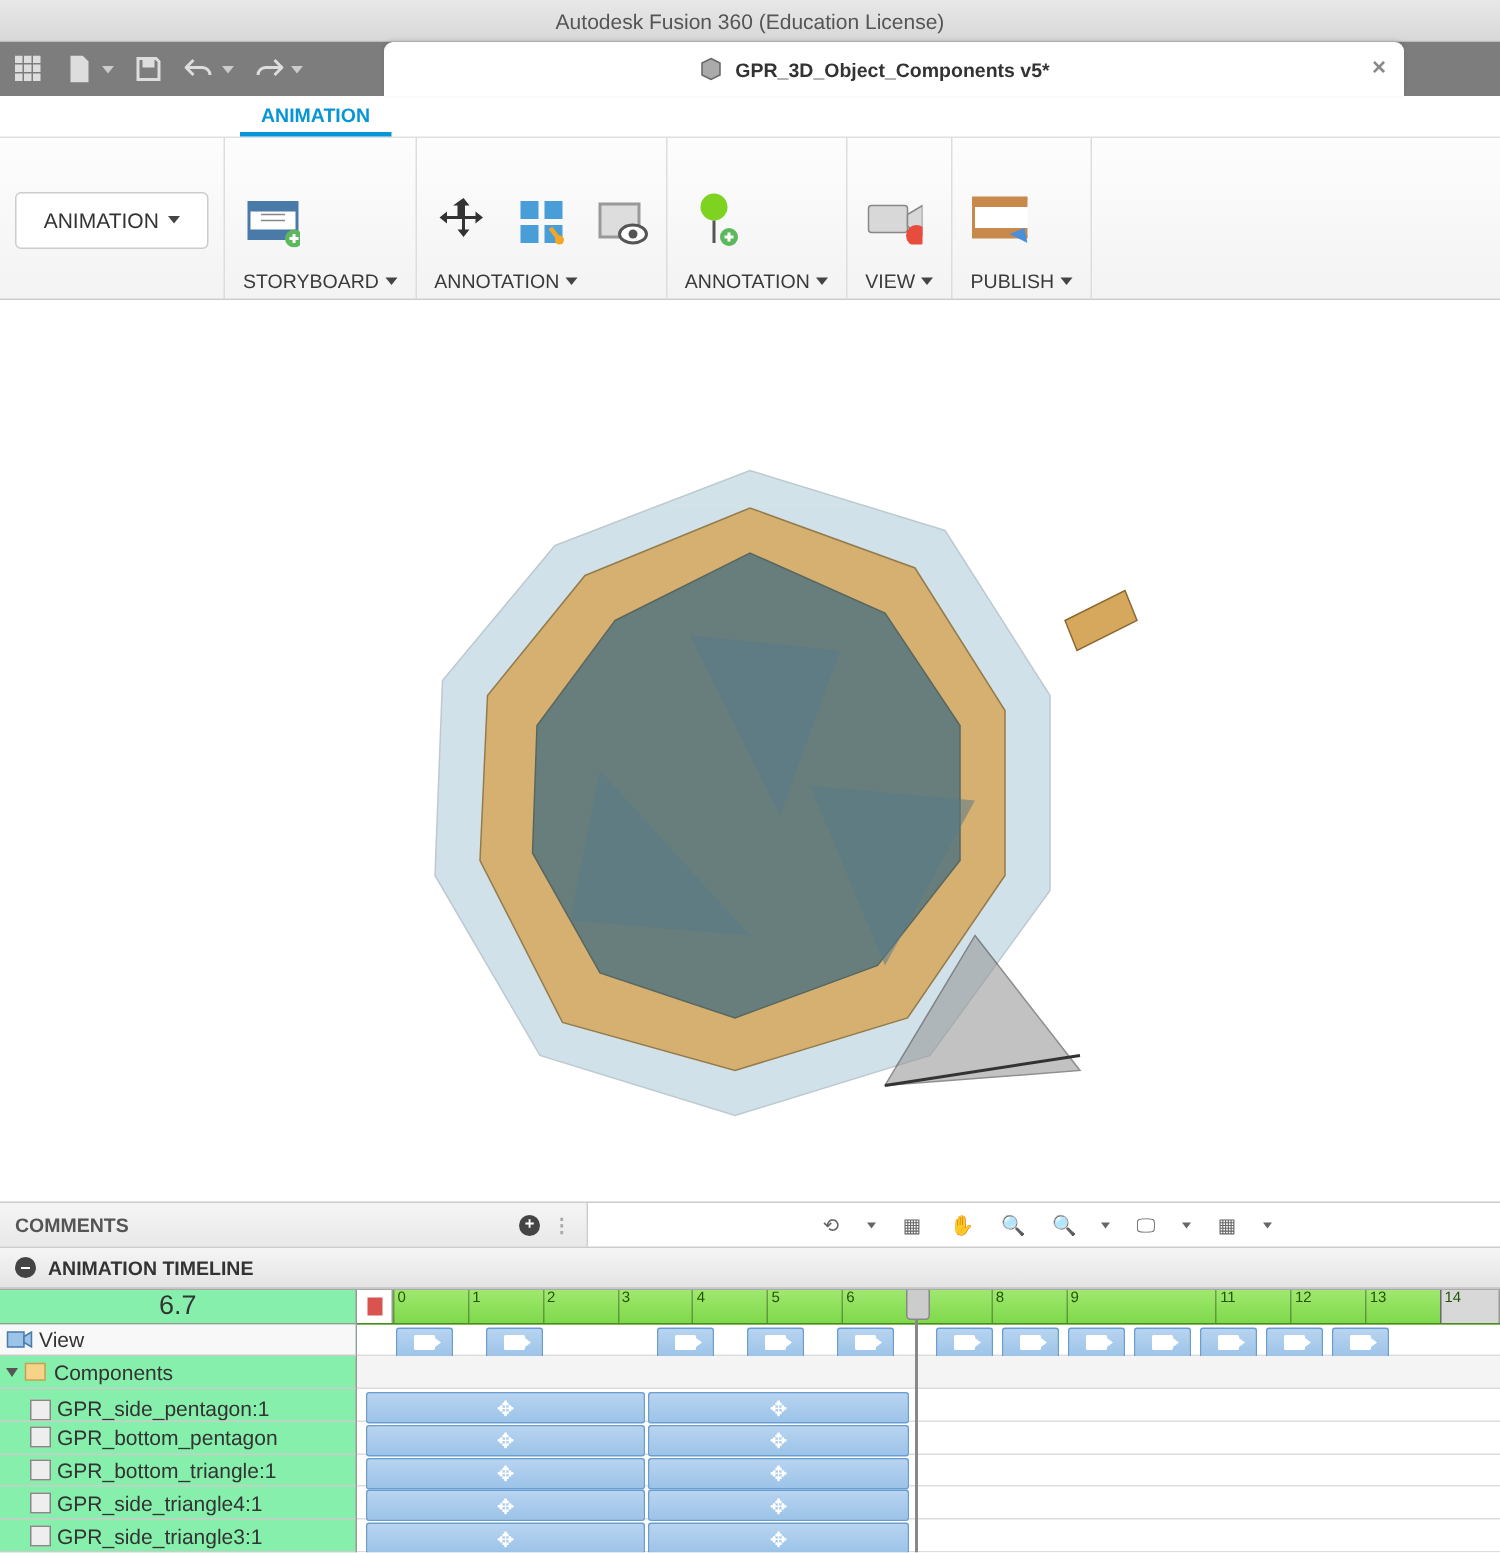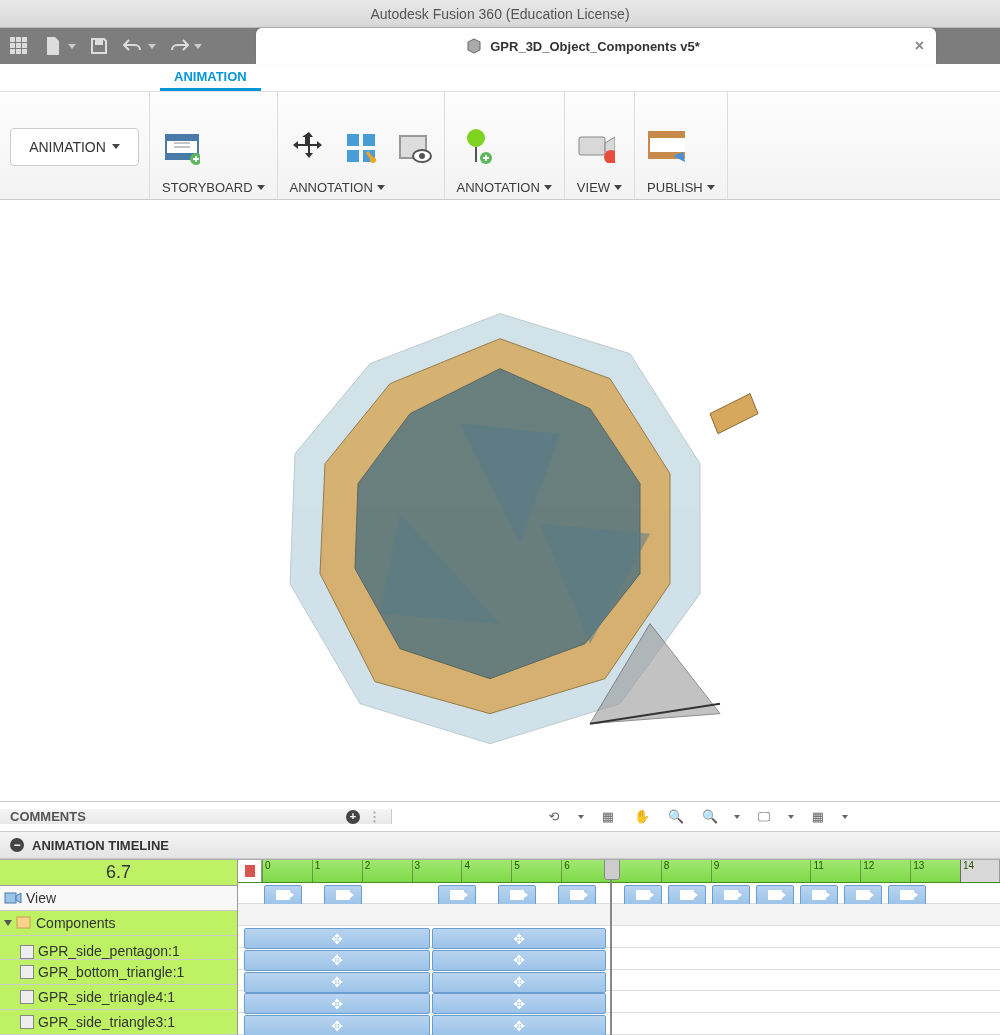--- a/index.html
+++ b/index.html
@@ -46,34 +46,34 @@
 .tree-label.active { background: #e0f0ff; border: 1px solid #88c8ff; border-radius: 2px; }
 .tri-down { width: 0; height: 0; border-left: 5px solid transparent; border-right: 5px solid transparent; border-top: 7px solid #555; }
 .tri-right { width: 0; height: 0; border-top: 5px solid transparent; border-bottom: 5px solid transparent; border-left: 7px solid #555; }
 
 
 .viewport { position: absolute; left: 0; right: 0; top: 200px; bottom: 234px; background: #fff; overflow: hidden; }
 .model { position: absolute; left: 50%; top: 50%; transform: translate(-50%, -45%); }
 
 
 .bottom-region { position: absolute; left: 0; right: 0; bottom: 0; height: 234px; display: flex; flex-direction: column; }
-.comments-hdr { height: 30px; border-top: 1px solid #ccc; display: flex; align-items: center; }
+.comments-hdr { height: 30px; border-top: 1px solid #ccc; display: flex; }
 .comments-left { width: 392px; background: linear-gradient(to bottom, #f5f5f5, #e8e8e8); border-right: 1px solid #ccc; display: flex; align-items: center; padding: 0 10px; gap: 8px; color: #555; font-weight: 600; }
 .comments-left .spacer { flex: 1; }
 .view-tools { flex: 1; display: flex; align-items: center; justify-content: center; gap: 14px; background: #fff; }
 .vtool { width: 20px; height: 20px; display: flex; align-items: center; justify-content: center; color: #666; }
 .vcaret { width: 0; height: 0; border-left: 3px solid transparent; border-right: 3px solid transparent; border-top: 4px solid #666; }
 
 
 .anim-hdr { height: 28px; background: linear-gradient(to bottom, #f5f5f5, #e4e4e4); border-top: 1px solid #ccc; border-bottom: 1px solid #ccc; display: flex; align-items: center; padding: 0 10px; gap: 8px; color: #333; font-weight: 600; }
 .minus-circle { width: 14px; height: 14px; border-radius: 50%; background: #444; color: #fff; display: flex; align-items: center; justify-content: center; font-size: 12px; line-height: 1; }
 
 
 .timeline { flex: 1; display: flex; border-top: 1px solid #aaa; overflow: hidden; }
-.tl-left { width: 238px; border-right: 1px solid #999; display: flex; flex-direction: column; background: #bef264; }
+.tl-left { width: 238px; border-right: 1px solid #999; display: flex; flex-direction: column; background: #86efac; }
 .tl-right { flex: 1; display: flex; flex-direction: column; position: relative; background: #fff; overflow: hidden; }
 .tl-time-hdr { height: 26px; display: flex; align-items: center; justify-content: center; font-size: 18px; font-weight: 500; border-bottom: 1px solid #999; }
 .tl-row { height: 25px; border-bottom: 1px solid #ccc; display: flex; align-items: center; padding-left: 4px; gap: 4px; font-size: 14px; white-space: nowrap; overflow: hidden; }
 .tl-row.view { background: #f8f8f8; }
 .tl-cube { width: 14px; height: 14px; border: 1px solid #888; background: #eee; }
 
 
 .ruler { height: 26px; background: #7fd94a; border-bottom: 1px solid #4a8a20; position: relative; display: flex; }
 .ruler-end { width: 24px; background: #fff; border-right: 1px solid #999; display:flex; align-items:center; justify-content:center;}
 .ruler-endr { background: #d8d8d8; border-left: 1px solid #999; flex-shrink: 0; width: 40px;}
@@ -350,20 +350,24 @@
       <div class="tl-row">
         <span class="tri-down" style="border-top-width:6px;border-left-width:4px;border-right-width:4px;"></span>
         <svg width="16" height="14">
             <rect x="1" y="1" width="13" height="11" fill="#f6d388" stroke="#c8a050"></rect>
           </svg>
         <span>Components</span>
       </div>
       <div class="tl-row" style="padding-left:20px;align-items:flex-end;">
           <span class="tl-cube"></span>
           <span>GPR_side_pentagon:1</span>
+        </div>
+      <div class="tl-row" style="padding-left:20px;">
+          <span class="tl-cube"></span>
+          <span>GPR_bottom_pentagon</span>
         </div>
       <div class="tl-row" style="padding-left:20px;">
           <span class="tl-cube"></span>
           <span>GPR_bottom_triangle:1</span>
         </div>
       <div class="tl-row" style="padding-left:20px;">
           <span class="tl-cube"></span>
           <span>GPR_side_triangle4:1</span>
         </div>
       <div class="tl-row" style="padding-left:20px;">

